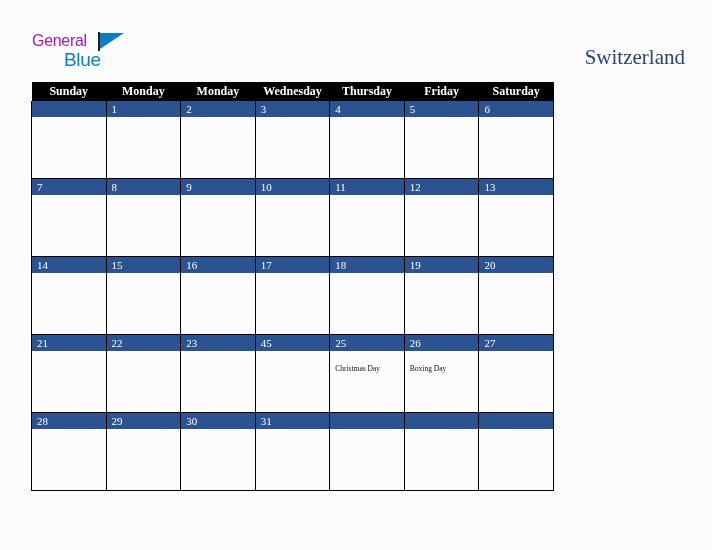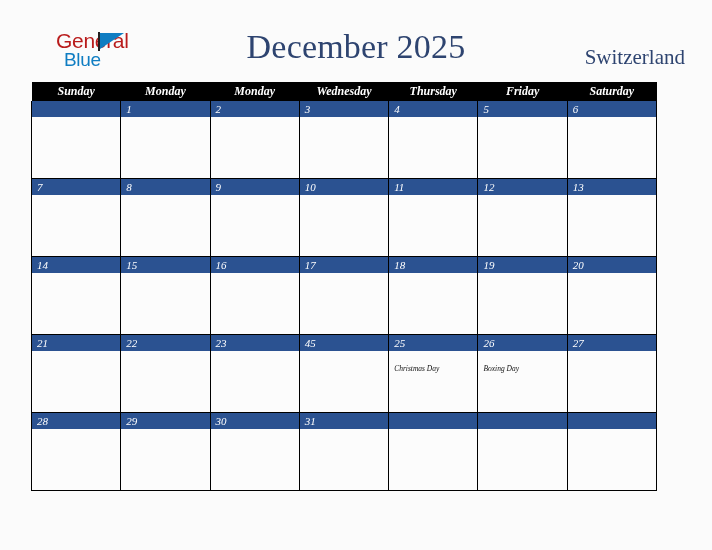--- a/index.html
+++ b/index.html
@@ -32,25 +32,24 @@
     left: 32px;
     top: 31px;
     width: 110px;
     height: 44px;
   }
   .logo-general {
     position: absolute;
     left: 0;
     top: 0;
     font-family: "Liberation Sans", sans-serif;
-    font-size: 21px;
+    font-size: 16px;
     letter-spacing: -0.3px;
-    color: #b91c1c;
+    color: #a21caf;
     line-height: 20px;
-    margin-left: 24px;
   }
   .logo-blue {
     position: absolute;
     left: 32px;
     top: 19px;
     font-family: Liberation Sans, sans-serif;
     font-size: 19px;
     letter-spacing: -0.3px;
     color: #0f7dc2;
     line-height: 20px;
@@ -92,24 +91,23 @@
     font-family: "Liberation Serif", serif;
     font-size: 21px;
     color: #2e4470;
   }
 
   
   .calendar {
     position: absolute;
     left: 31px;
     top: 82px;
-    width: 626px;
+    width: 523px;
     border-collapse: collapse;
     table-layout: fixed;
-    font-style: italic;
   }
   .calendar th {
     background: #000000;
     color: #ffffff;
     font-family: "Liberation Serif", serif;
     font-size: 12px;
     font-weight: bold;
     height: 19px;
     padding: 0;
     text-align: center;
@@ -165,21 +163,20 @@
 
   <div class="header">
 
     <div class="logo">
       <span class="logo-general">General</span>
       <span class="logo-bar"></span>
       <span class="logo-triangle"></span>
       <span class="logo-blue">Blue</span>
     </div>
 
-    <div class="page-title">December 2025</div>
 
     <div class="country-label">Switzerland</div>
 
   </div>
 
   <table class="calendar">
     <thead>
       <tr>
         <th>Sunday</th>
         <th>Monday</th>

